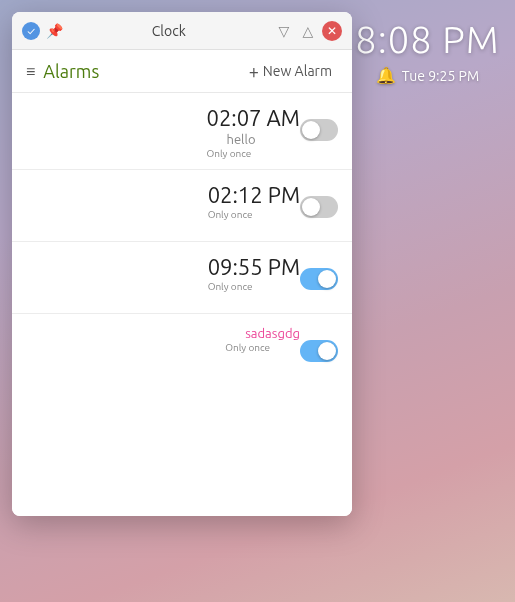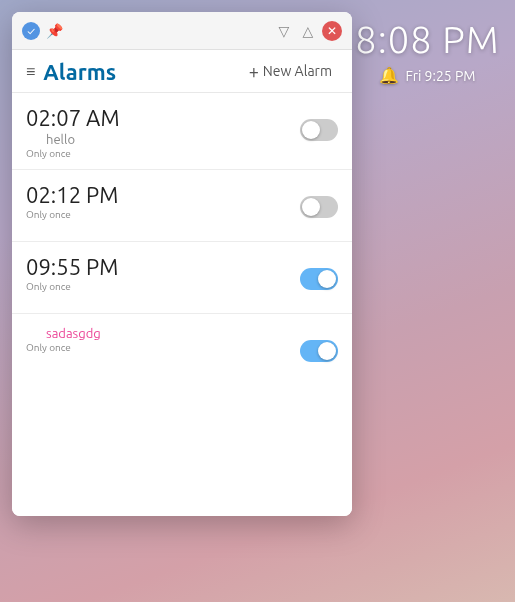--- a/index.html
+++ b/index.html
@@ -148,23 +148,23 @@
       gap: 8px;
     }
 
     .hamburger {
       font-size: 16px;
       color: #555;
       cursor: pointer;
     }
 
     .alarms-title {
-      font-size: 22px;
-      font-weight: 700;
-      color: #0369a1;
+      font-size: 18px;
+      font-weight: 400;
+      color: #4d7c0f;
     }
 
     .new-alarm-btn {
       display: flex;
       align-items: center;
       gap: 4px;
       cursor: pointer;
       color: #555;
       font-size: 14px;
       padding: 3px 6px;
@@ -179,21 +179,21 @@
     
     .alarm-list {
       background: white;
     }
 
     .alarm-item {
       padding: 12px 14px 10px 14px;
       border-bottom: 1px solid #ececec;
       display: flex;
       align-items: flex-start;
-      justify-content: space-between;
+      justify-content: flex-end;
       min-height: 72px;
     }
 
     .alarm-item:last-child {
       border-bottom: none;
     }
 
     .alarm-info {
       display: flex;
       flex-direction: column;
@@ -264,31 +264,32 @@
   </style>
 </head>
 <body>
 
 <div class="background"></div>
 
 <div class="right-panel">
   <div class="time-display">8:08 PM</div>
   <div class="date-display">
     <span class="bell-icon">🔔</span>
-    <span>Fri 9:25 PM</span>
+    <span>Tue 9:25 PM</span>
   </div>
 </div>
 
 <div class="clock-window">
 
   <div class="titlebar">
     <div class="titlebar-left">
       <div class="tb-icon-blue"></div>
       <span class="tb-pin">📌</span>
     </div>
+    <span class="titlebar-title">Clock</span>
     <div class="titlebar-right">
       <div class="tb-btn">▽</div>
       <div class="tb-btn">△</div>
       <div class="tb-btn tb-btn-close">✕</div>
     </div>
   </div>
 
   <div class="alarms-header">
     <div class="alarms-title-group">
       <span class="hamburger">≡</span>

